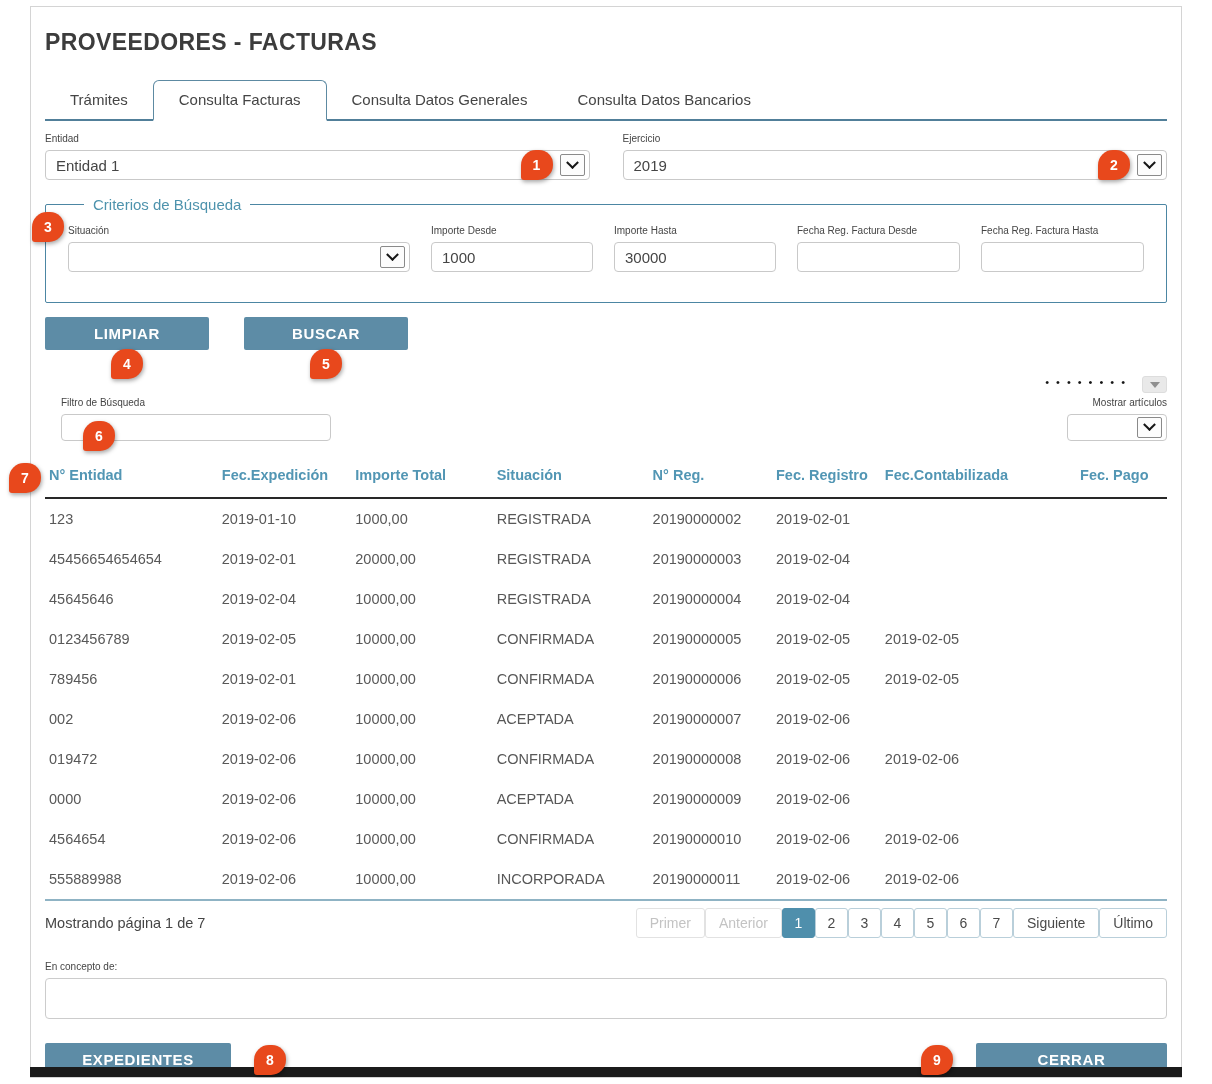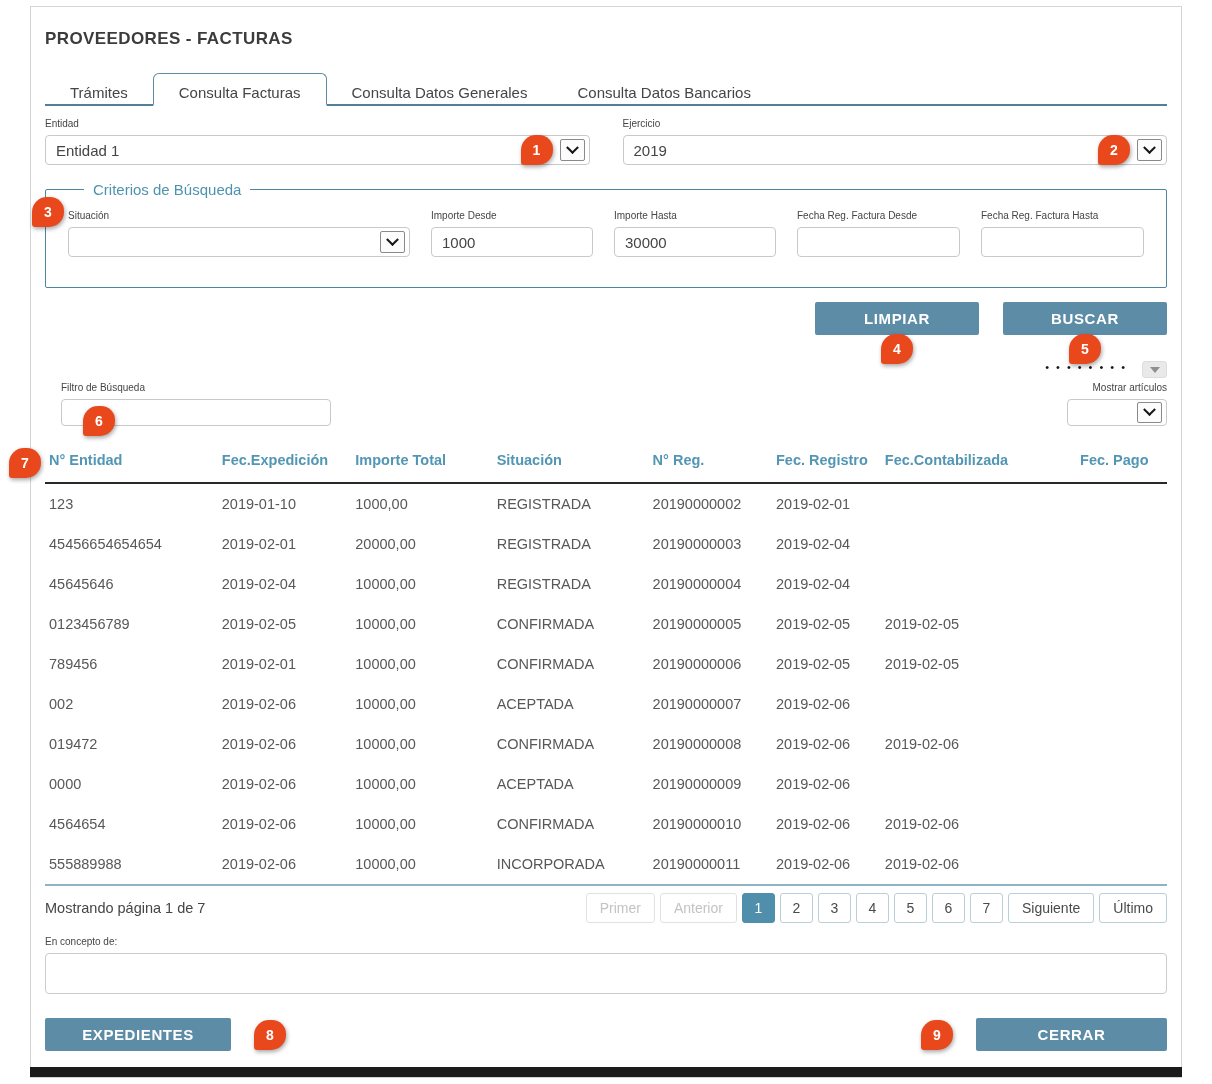--- a/index.html
+++ b/index.html
@@ -13,33 +13,33 @@
     width: 1152px;
     height: 1072px;
     margin: 6px auto 0;
     border: 1px solid #d4d4d4;
     background: #fff;
     padding: 14px 14px 0;
     overflow: visible;
   }
   .page-title {
     margin: 8px 0 24px;
-    font-size: 17px;
+    font-size: 23px;
     font-weight: bold;
     color: #3c3c3c;
     letter-spacing: 0.4px;
   }
   
   .tab-bar {
     display: flex;
     align-items: flex-end;
     border-bottom: 2px solid #517f99;
   }
   .tab {
-    padding: 10px 25px 3px;
+    padding: 10px 25px 11px;
     font-size: 15px;
     color: #454545;
     cursor: pointer;
     white-space: nowrap;
   }
   .tab.active {
     border: 1px solid #5d8aa2;
     border-bottom: 2px solid #fff;
     border-radius: 6px 6px 0 0;
     margin-bottom: -2px;
@@ -107,22 +107,21 @@
     display: flex;
     justify-content: space-between;
     margin-top: 4px;
   }
   .c-sit   { width: 342px; }
   .c-imp   { width: 162px; }
   .c-fec   { width: 163px; }
   
   .actions {
     display: flex;
-    justify-content: flex-end;
-    gap: 24px;
+    gap: 35px;
     margin-top: 14px;
   }
   .btn-wrap { position: relative; display: inline-block; }
   .btn {
     display: inline-flex;
     align-items: center;
     justify-content: center;
     background: #5d8ca6;
     color: #fff;
     font-weight: bold;
@@ -208,39 +207,39 @@
   th:nth-child(7), td:nth-child(7){width:17.4%}
   th:nth-child(8), td:nth-child(8){width:8.1%}
   
   .pagination {
     display: flex;
     justify-content: space-between;
     align-items: center;
     padding: 7px 0 9px;
   }
   .page-status { font-size: 14.5px; color: #454545; }
-  .page-buttons { display: flex; gap: 5px; }
+  .page-buttons { display: flex; }
   .pbtn {
     height: 30px;
     min-width: 33px;
     padding: 0 13px;
     background: #fff;
     border: 1px solid #b9cfda;
     border-radius: 3px;
     color: #4a4a4a;
     font-size: 14px;
     font-family: inherit;
     cursor: pointer;
     display: inline-flex; align-items: center; justify-content: center;
   }
   .pbtn.num { padding: 0; width: 33px; }
   .pbtn.active { background: #4f8fac; border-color: #4f8fac; color: #fff; }
   .pbtn.disabled { color: #c3c3c3; border-color: #e2e2e2; cursor: default; }
   
-  .concepto { margin-top: 4px; }
+  .concepto { margin-top: 14px; }
   .concepto textarea {
     width: 100%;
     height: 41px;
     border: 1px solid #ccc;
     border-radius: 4px;
     resize: none;
     font-family: inherit;
     font-size: 15px;
     padding: 6px 10px;
   }

